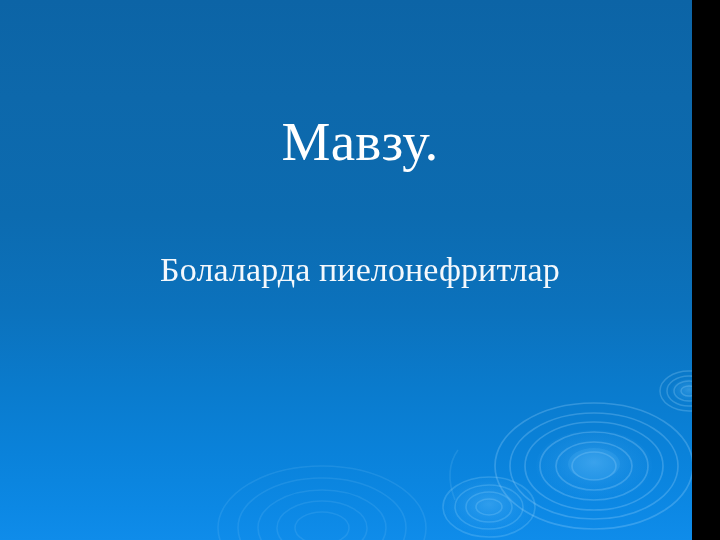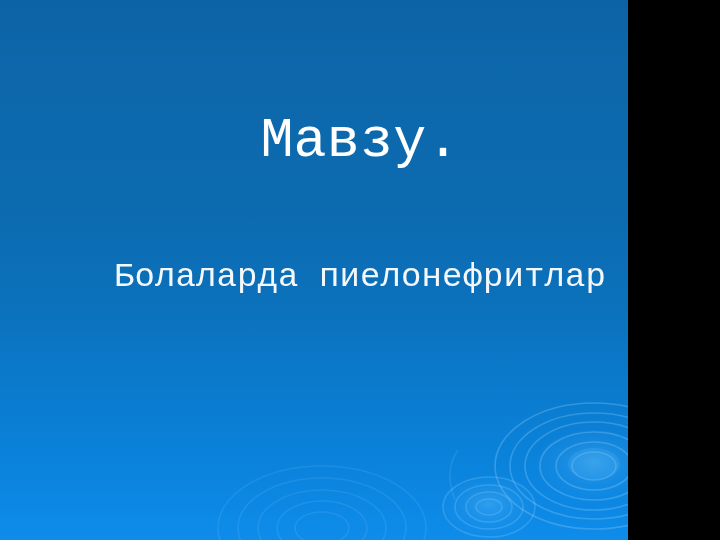--- a/index.html
+++ b/index.html
@@ -4,24 +4,24 @@
 <title>Slide</title>
 <style>
   html, body {
     margin: 0;
     padding: 0;
     background: #000;
   }
 
   #slide {
     position: relative;
-    width: 628px;
+    width: 692px;
     height: 540px;
     overflow: hidden;
-    font-family: Liberation Mono, monospace;
+    font-family: Liberation Serif, serif;
     
     background:
       linear-gradient(to bottom,
         #0c64a6 0%,
         #0d68ab 18%,
         #0c6bb0 40%,
         #0b72bd 58%,
         #0a7bcd 72%,
         #0a82da 84%,
         #0c88e4 94%,
@@ -53,21 +53,21 @@
     font-weight: normal;
     line-height: 1.08;
     color: #ffffff;
     letter-spacing: 0.2px;
     white-space: pre-wrap;
   }
 
   .subtitle-block {
     position: absolute;
     left: 0;
-    top: 257px;
+    top: 250px;
     width: 720px;
     text-align: center;
     padding: 0 40px;
     box-sizing: border-box;
   }
 
   .slide-subtitle {
     margin: 0;
     font-size: 34px;
     font-weight: normal;

